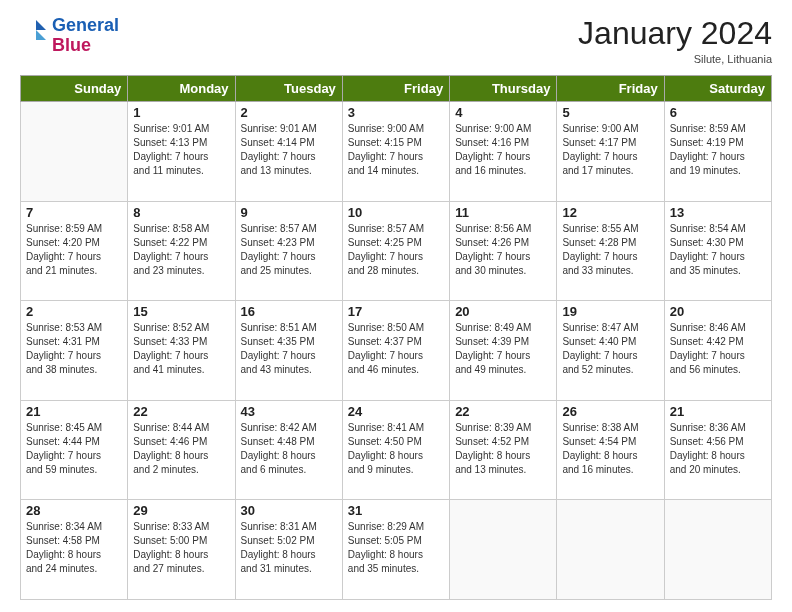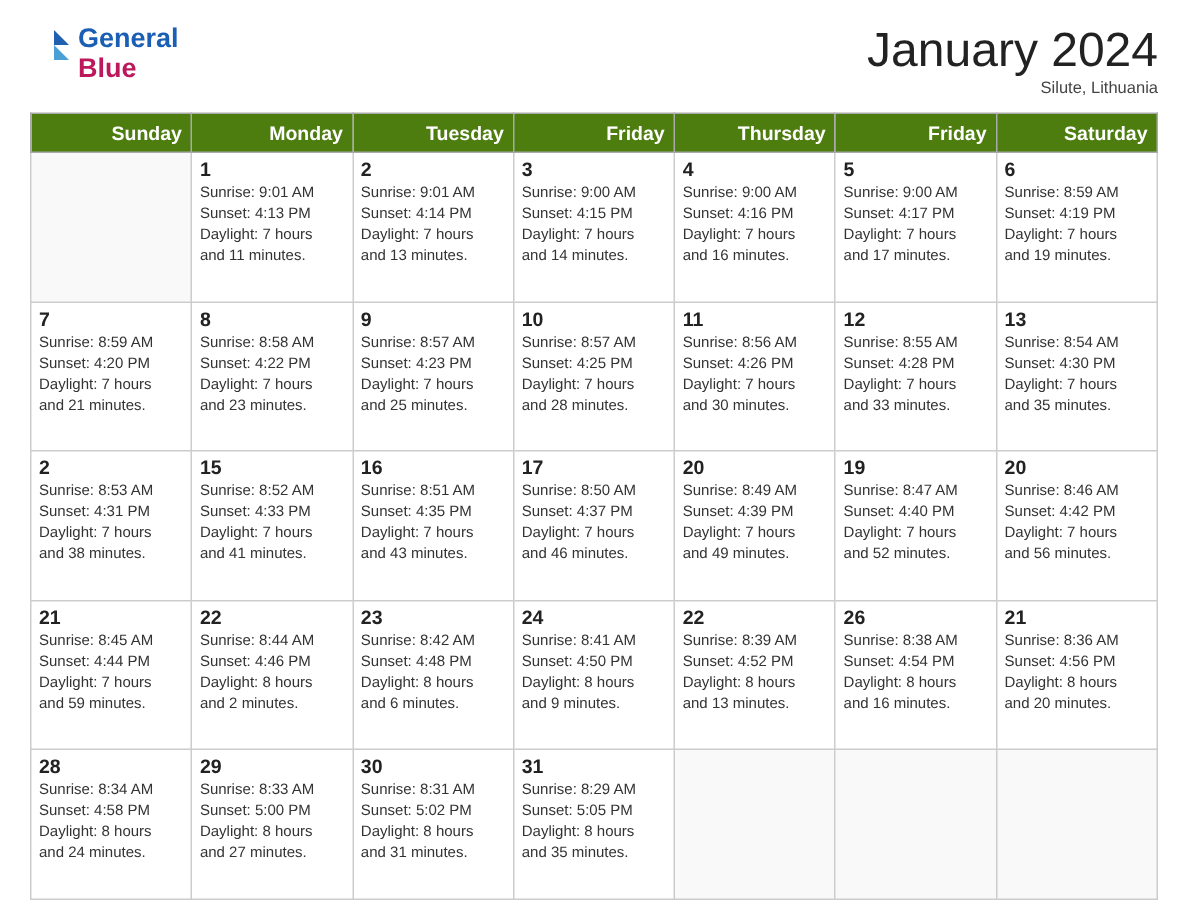--- a/index.html
+++ b/index.html
@@ -222,21 +222,21 @@
         <tr>
           <td>
             <span class="day-num">21</span>
             <div class="day-info">Sunrise: 8:45 AM<br>Sunset: 4:44 PM<br>Daylight: 7 hours<br>and 59 minutes.</div>
           </td>
           <td>
             <span class="day-num">22</span>
             <div class="day-info">Sunrise: 8:44 AM<br>Sunset: 4:46 PM<br>Daylight: 8 hours<br>and 2 minutes.</div>
           </td>
           <td>
-            <span class="day-num">23</span>
+            <span class="day-num">43</span>
             <div class="day-info">Sunrise: 8:42 AM<br>Sunset: 4:48 PM<br>Daylight: 8 hours<br>and 6 minutes.</div>
           </td>
           <td>
             <span class="day-num">24</span>
             <div class="day-info">Sunrise: 8:41 AM<br>Sunset: 4:50 PM<br>Daylight: 8 hours<br>and 9 minutes.</div>
           </td>
           <td>
             <span class="day-num">22</span>
             <div class="day-info">Sunrise: 8:39 AM<br>Sunset: 4:52 PM<br>Daylight: 8 hours<br>and 13 minutes.</div>
           </td>

